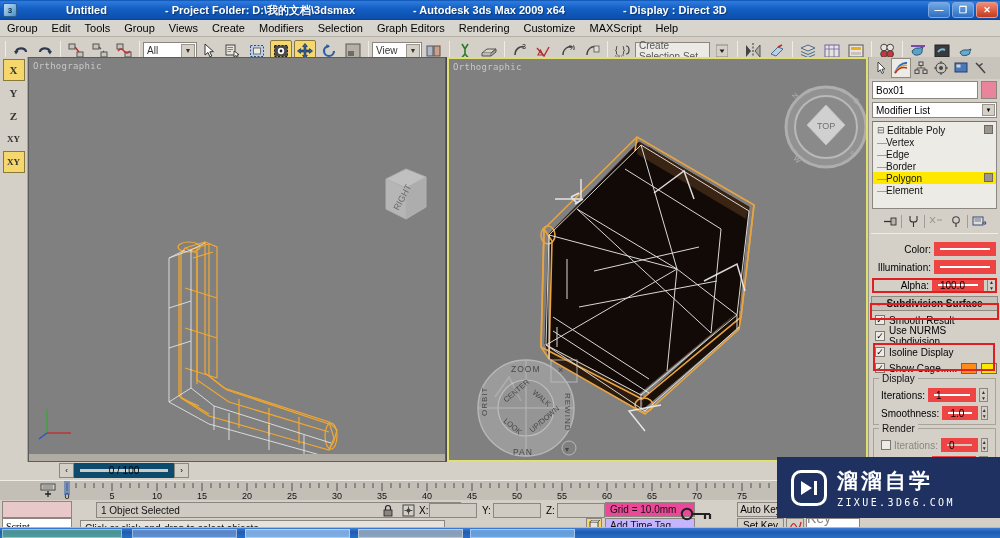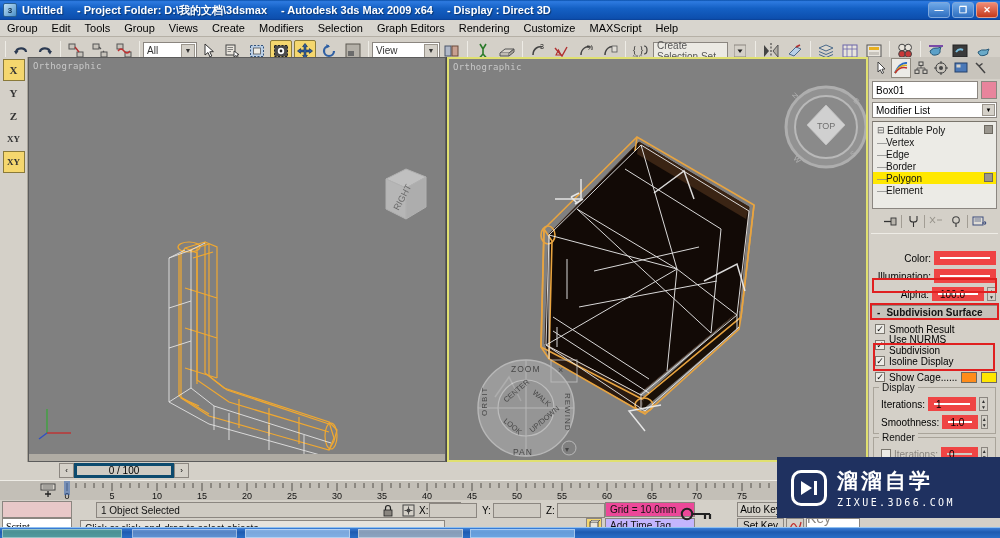--- a/index.html
+++ b/index.html
@@ -22,21 +22,21 @@
   }
   .title-ico {
     width: 14px; height: 14px; border-radius: 2px;
     background: linear-gradient(135deg,#bfe0f5,#4a8fc8);
     border: 1px solid #2a5f90;
     margin-right: 5px; flex: 0 0 auto;
     display: flex; align-items: center; justify-content: center;
     font-size: 8px; color: #103050; font-weight: bold;
   }
   .title-txt { white-space: nowrap; text-shadow: 1px 1px 1px rgba(0,0,0,.4); }
-  .title-seg { margin-right: 14px; }
+  .title-seg { margin-right: 14px; margin-left: 44px; }
   .win-btns { position: absolute; right: 2px; top: 2px; display: flex; gap: 2px; }
   .win-btn {
     width: 22px; height: 16px; border-radius: 3px;
     border: 1px solid #7fa8dd;
     background: linear-gradient(to bottom,#6fa9e8,#2f6fc0);
     color: #fff; font-size: 9px; font-weight: bold;
     display: flex; align-items: center; justify-content: center;
   }
   .win-btn.close { background: linear-gradient(to bottom,#f08a74,#c43a1c); border-color:#e0a090; }
 
@@ -199,21 +199,21 @@
   }
   .redbox { position: absolute; border: 2px solid #e02020; pointer-events: none; }
 
   
   .timeslider {
     position: absolute; left: 28px; top: 462px; width: 840px; height: 18px;
     background: #d4d0c8;
   }
   .ts-inner {
     position:absolute; left: 30px; top: 1px; width: 130px; height: 15px;
-    border: 3px solid #0c4a6e; background: #cfcbc3;
+    border: 6px solid #0c4a6e; background: #cfcbc3;
     display:flex; align-items:center; justify-content:center;
     font-size: 10px; color:#000;
   }
   .ts-arr {
     position:absolute; top:1px; width:15px; height:15px; border:1px solid #8b8680;
     background:#d4d0c8; display:flex; align-items:center; justify-content:center; font-size:8px;
   }
   .trackbar {
     position: absolute; left: 0; top: 480px; width: 1000px; height: 20px;
     background: #c3bfb7; border-top: 1px solid #eeece6; overflow:hidden;
@@ -377,21 +377,21 @@
           <path d="M6.5 2 L10 4.5 L6.2 6.5 Z" fill="#2e5fa3"></path>
         </svg>
     </div>
     <div class="tb-btn">
       <svg width="18" height="18" viewBox="0 0 18 18">
           <rect x="2" y="2" width="14" height="14" fill="#b4b0a8" stroke="#5c5850"></rect>
           <rect x="4" y="9" width="6" height="5" fill="#6b6b6b"></rect>
         </svg>
     </div>
     <div class="tb-sep"></div>
-    <div class="tb-combo" style="width:68px">
+    <div class="tb-combo" style="width:50px">
       <span>View</span>
       <span class="arrow">▼</span>
     </div>
     <div class="tb-btn">
       <svg width="18" height="18" viewBox="0 0 18 18">
           <rect x="2" y="4" width="6" height="10" fill="#b0b8c8" stroke="#4a5468"></rect>
           <rect x="9" y="4" width="6" height="10" fill="#c8a090" stroke="#6a4a3a"></rect>
         </svg>
     </div>
     <div class="tb-sep"></div>
@@ -767,21 +767,21 @@
         <svg width="15" height="13" viewBox="0 0 15 13">
             <rect x="1" y="2" width="10" height="8" fill="#e0ddd6" stroke="#3a4a7a"></rect>
             <path d="M2.5 4 H9 M2.5 6 H9" stroke="#3a4a7a" stroke-width=".7"></path>
             <path d="M10 8 L14 8 M12.5 6 L14 8 L12.5 10" stroke="#3a4a7a" stroke-width="1" fill="none"></path>
           </svg>
       </div>
     </div>
 
     <div class="cp-divider"></div>
 
-    <div style="margin-top:16px">
+    <div style="margin-top:7px">
       <div class="lbl-row">
         <span class="lbl">Color:</span>
         <span class="fld" style="background:#fff"></span>
       </div>
       <div class="lbl-row">
         <span class="lbl">Illumination:</span>
         <span class="fld" style="background:#fff"></span>
       </div>
       <div class="lbl-row">
         <span class="lbl">Alpha:</span>

